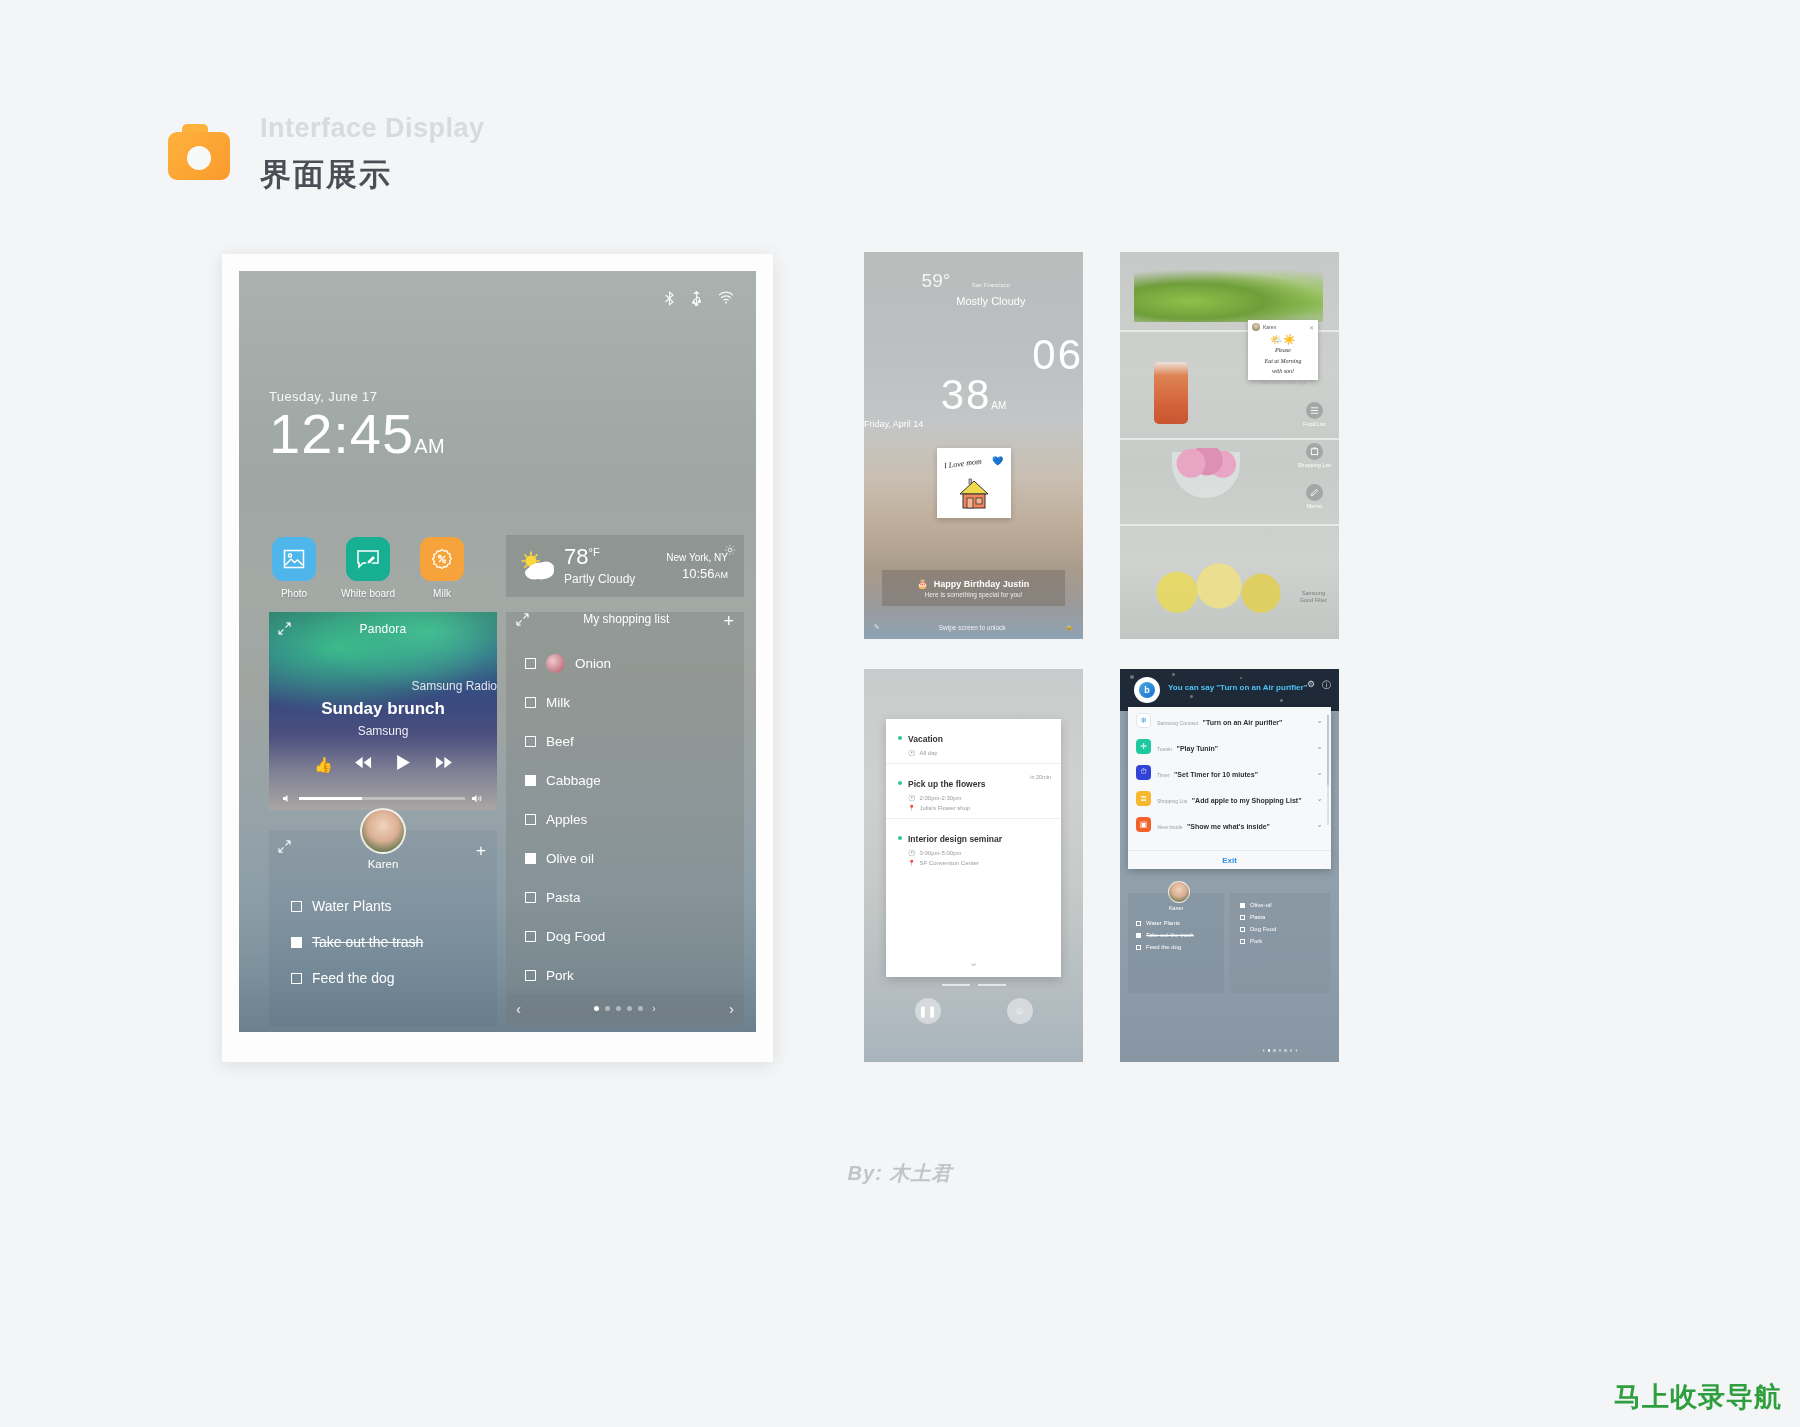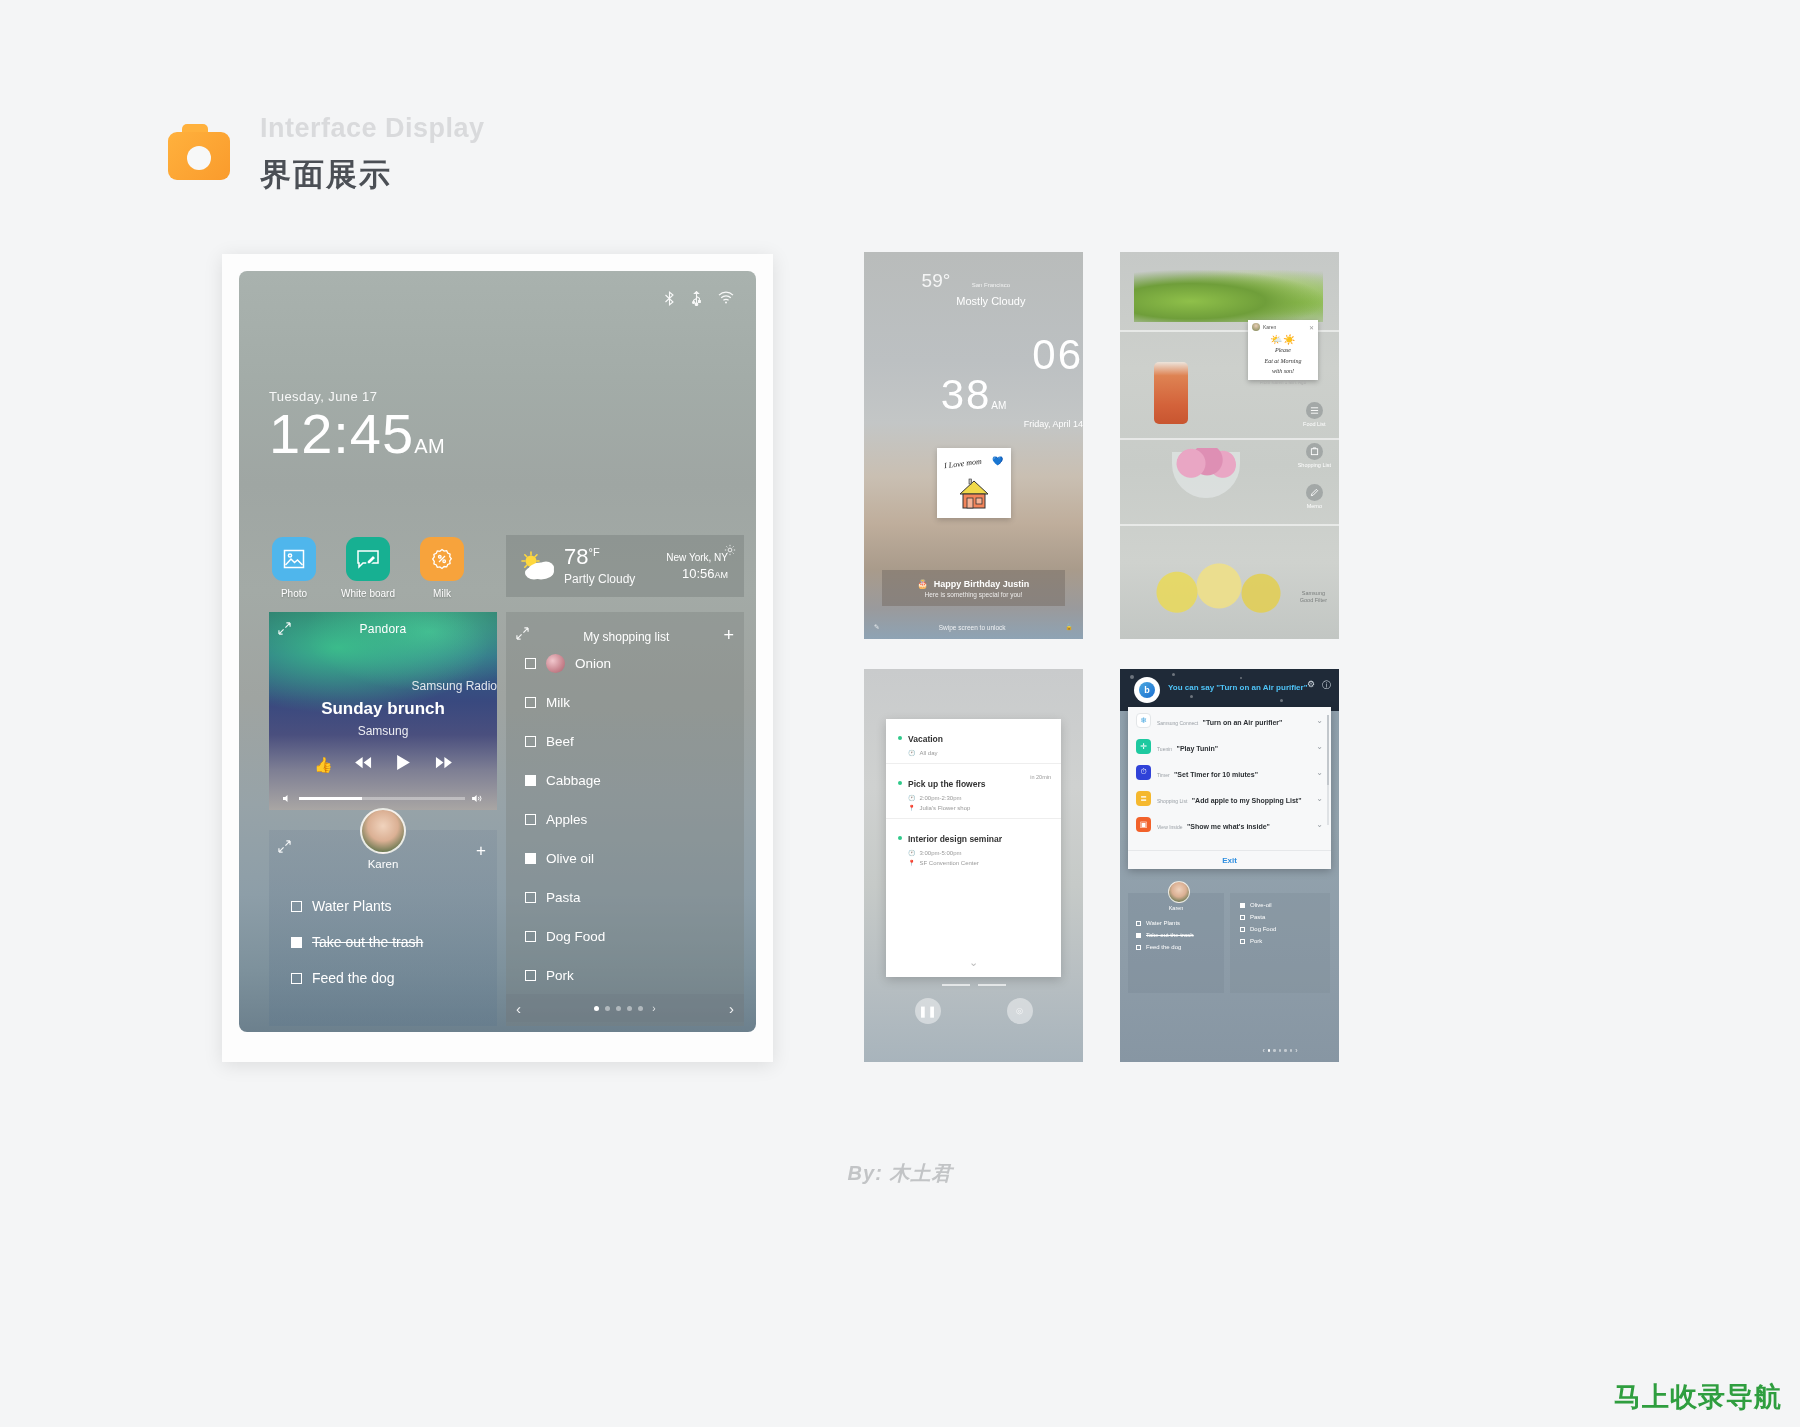--- a/index.html
+++ b/index.html
@@ -28,21 +28,20 @@
   .tablet {
     position: absolute; left: 222px; top: 254px; width: 551px; height: 808px;
     background: #fdfdfd; padding: 17px 17px 30px 17px;
     box-shadow: 0 3px 18px rgba(0,0,0,.10);
   }
   .screen {
     position: relative; width: 100%; height: 100%; overflow: hidden;
     background: linear-gradient(180deg,#a9b2ae 0%,#a3aca8 14%,#9fa6a3 28%,#a3aaa6 42%,
                 #9fa4a1 56%,#97a3a8 70%,#8d9ea8 82%,#7d919c 92%,#6c808d 100%);
     color: #fff;
-    border-radius: 8px;
   }
   .sb-icons { position:absolute; right:22px; top:20px; display:flex; gap:16px; opacity:.92; }
   .sb-icons svg { display:block; }
   .clock-block { position:absolute; left:30px; top:118px; }
   .clock-date { font-size: 13px; letter-spacing:.4px; opacity:.92; }
   .clock-time { font-size: 56px; font-weight: 300; line-height: 1; letter-spacing: 1px; margin-top: 2px;}
   .clock-ampm { font-size: 20px; font-weight: 300; letter-spacing: .5px; }
 
   
   .apps-row { position:absolute; left:30px; top:266px; display:flex; gap:24px; }
@@ -77,21 +76,21 @@
   .pd-song { text-align:center; font-size:17px; font-weight:bold; margin-top:6px; }
   .pd-artist { text-align:center; font-size:12px; margin-top:5px; opacity:.9; }
   .pd-controls { display:flex; align-items:center; justify-content:center; gap:22px; margin-top:16px; }
   .pd-seek { display:flex; align-items:center; gap:7px; margin: 14px 14px 0 14px; }
   .pd-bar { flex:1; height:3px; background: rgba(255,255,255,.35); position:relative; }
   .pd-bar i { position:absolute; left:0; top:0; height:100%; width:38%; background:#fff; }
 
   
   .shopping { position:absolute; left:267px; top:341px; width:238px; height:414px;
               background: rgba(120,126,124,.34); }
-  .sh-head { display:flex; align-items:flex-end; height:32px; padding:0 10px; }
+  .sh-head { display:flex; align-items:flex-start; height:32px; padding:0 10px; }
   .sh-title { flex:1; text-align:center; font-size:12px; }
   .sh-plus { font-size:18px; line-height:1; font-weight:300; }
   .sh-item { display:flex; align-items:center; gap:10px; padding: 0 0 0 19px; height:39px; }
   .cbx { width:11px; height:11px; border:1.4px solid #fff; flex:0 0 11px; }
   .cbx.on { background:#fff; }
   .sh-thumb { width:19px; height:19px; border-radius:50%; flex:0 0 19px;
               background: radial-gradient(circle at 35% 35%, #f1c6cc, #c8848e 60%, #a4626d); }
   .sh-label { font-size:13.5px; }
 
   
@@ -124,21 +123,21 @@
          background: linear-gradient(180deg,#b9bcbb 0%,#bcc0c2 28%,#c3c6c6 44%,#c9bfb2 58%,
                      #bfae9c 70%,#a99b8b 82%,#9a9a9c 92%,#8ea3b4 100%); }
   .ls-wx { text-align:center; padding-top:18px; display:flex; align-items:baseline; justify-content:center; gap:6px;}
   .ls-temp { font-size:19px; font-weight:300; opacity:.85; }
   .ls-city { font-size:6px; opacity:.8; }
   .ls-cond { font-size:11px; }
   .ls-time { text-align:center; margin-top:26px; font-weight:200; line-height:.95; }
   .ls-hh { font-size:42px; letter-spacing:2px;text-align:right; }
   .ls-mm { font-size:42px; letter-spacing:2px; }
   .ls-ap { font-size:10px; }
-  .ls-date { text-align:right; font-size:9px; margin-top:5px; }
+  .ls-date { text-align:left; font-size:9px; margin-top:5px; }
   .ls-note { position:absolute; left:50%; top:196px; transform:translateX(-50%);
              width:74px; height:70px; background:#fff; box-shadow:0 2px 6px rgba(0,0,0,.2); }
   .ls-note-txt { position:absolute; left:7px; top:11px; font-size:8px; color:#222;
                  transform: rotate(-7deg); font-family:"Liberation Serif", serif; font-style:italic; }
   .ls-hearts { position:absolute; right:7px; top:8px; color:#2f9df4; font-size:9px; }
   .ls-house { position:absolute; left:50%; top:30px; transform:translateX(-50%); }
   .ls-banner { position:absolute; left:18px; right:18px; top:318px; height:36px;
                background: rgba(120,112,104,.55); display:flex; flex-direction:column;
                align-items:center; justify-content:center; }
   .ls-b1 { font-size:9px; font-weight:bold; display:flex; align-items:center; gap:5px; }

